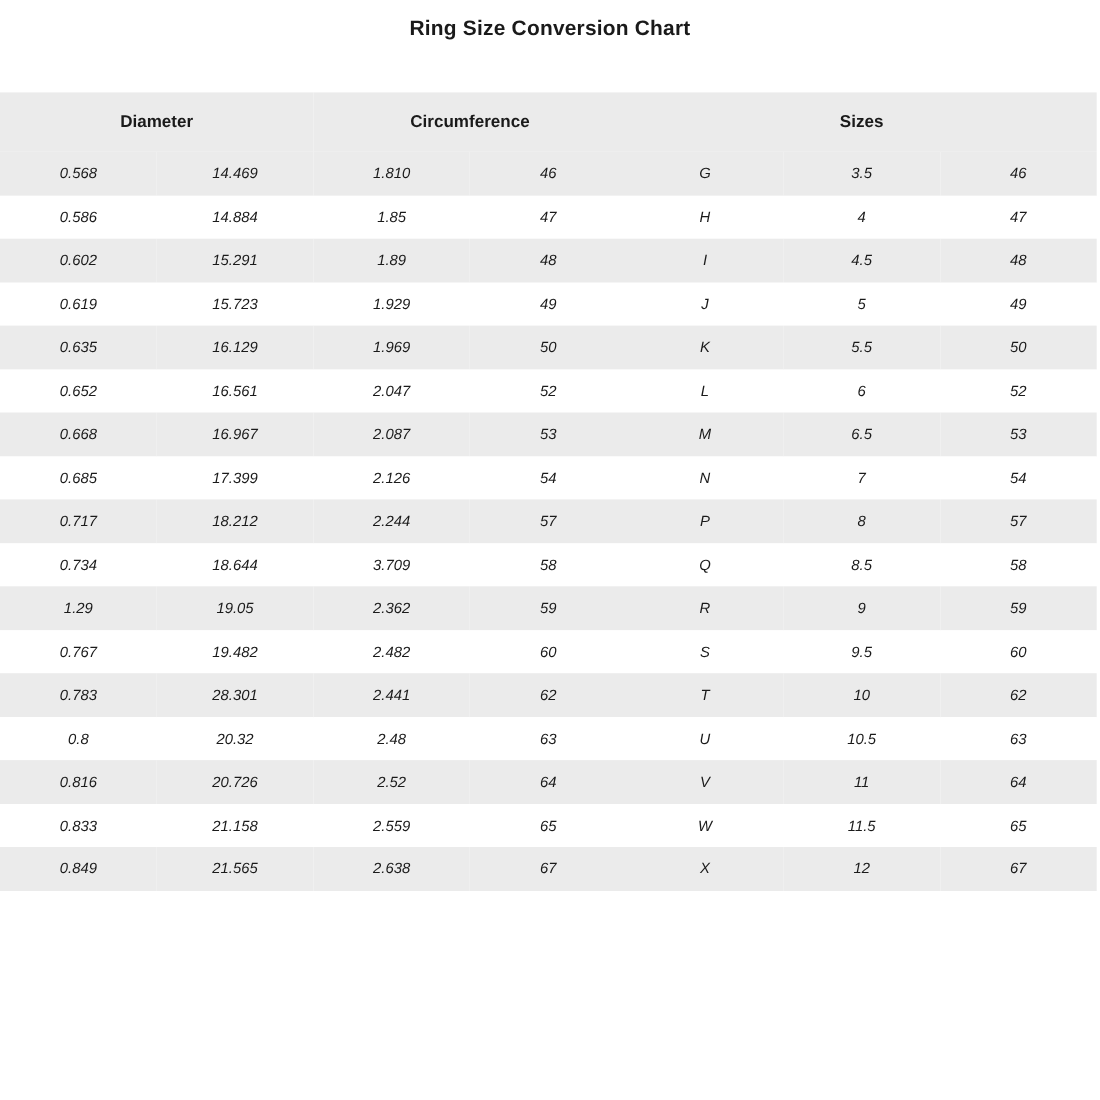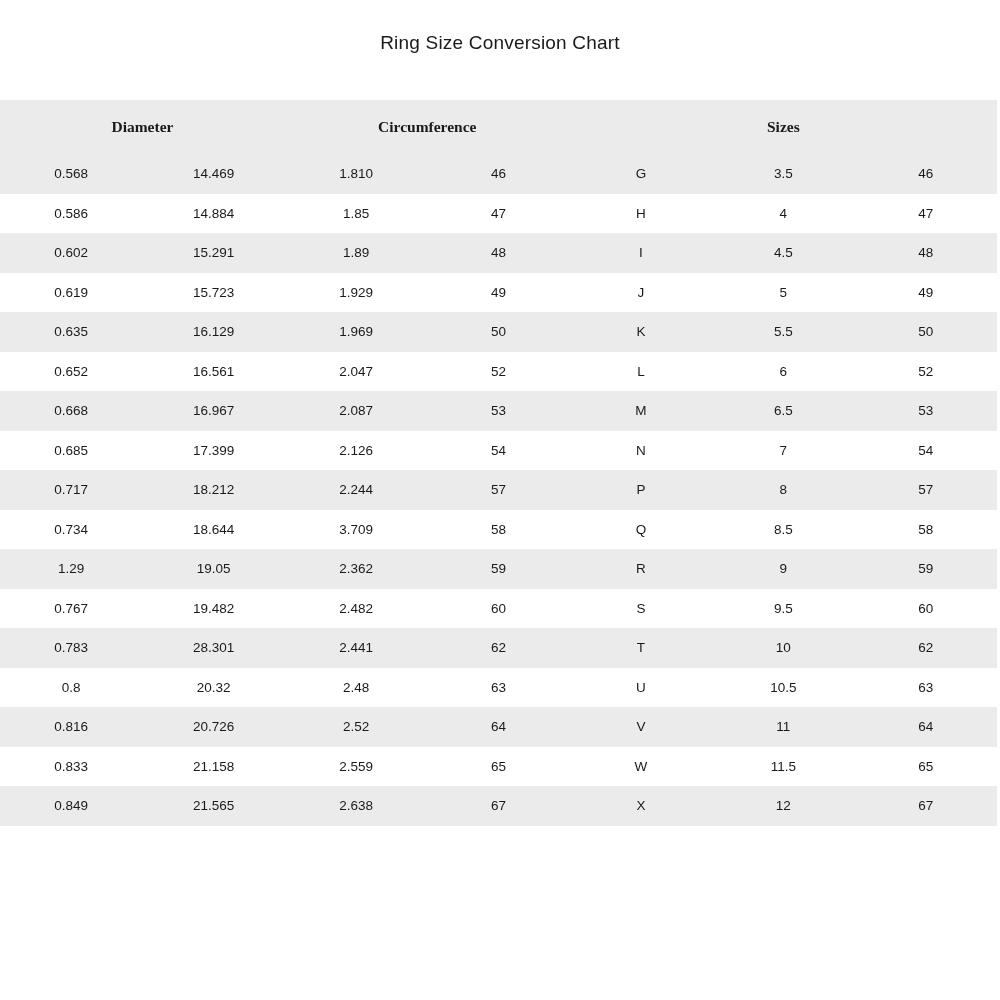--- a/index.html
+++ b/index.html
@@ -6,24 +6,24 @@
   * { box-sizing: border-box; }
   html, body {
     margin: 0; padding: 0;
     width: 1000px; height: 1000px;
     background: var(--bg);
     color: var(--text);
     font-family: "Liberation Sans", sans-serif;
   }
   .page-title {
     margin: 0;
-    padding-top: 32px;
+    padding-top: 16px;
     text-align: center;
     font-size: 19px;
-    font-weight: normal;
+    font-weight: bold;
     letter-spacing: 0.2px;
   }
   table.ring-table {
     margin-top: 46px;
     width: 997px;
     border-collapse: collapse;
     table-layout: fixed;
   }
   table.ring-table col { width: 14.2857%; }
   th, td {
@@ -33,28 +33,27 @@
     font-size: 13.5px;
     font-weight: normal;
   }
   tr.group-header-row {
     background: var(--stripe);
     height: 54px;
   }
   tr.group-header-row th {
     font-size: 15.5px;
     font-weight: bold;
-    font-family: Liberation Serif, serif;
   }
   tr.sub-header-row {
     background: var(--bg);
     height: 46px;
   }
   tr.sub-header-row th { line-height: 1.25; }
-  tbody tr { height: 39.5px; }
+  tbody tr { height: 39.5px; font-style: italic; }
   tbody tr:nth-child(odd) { background: var(--stripe); }
   tbody tr:nth-child(even) { background: var(--bg); }
 </style>
 </head>
 <body>
 
 <h1 class="page-title">Ring Size Conversion Chart</h1>
 
 <table class="ring-table">
   <colgroup>

